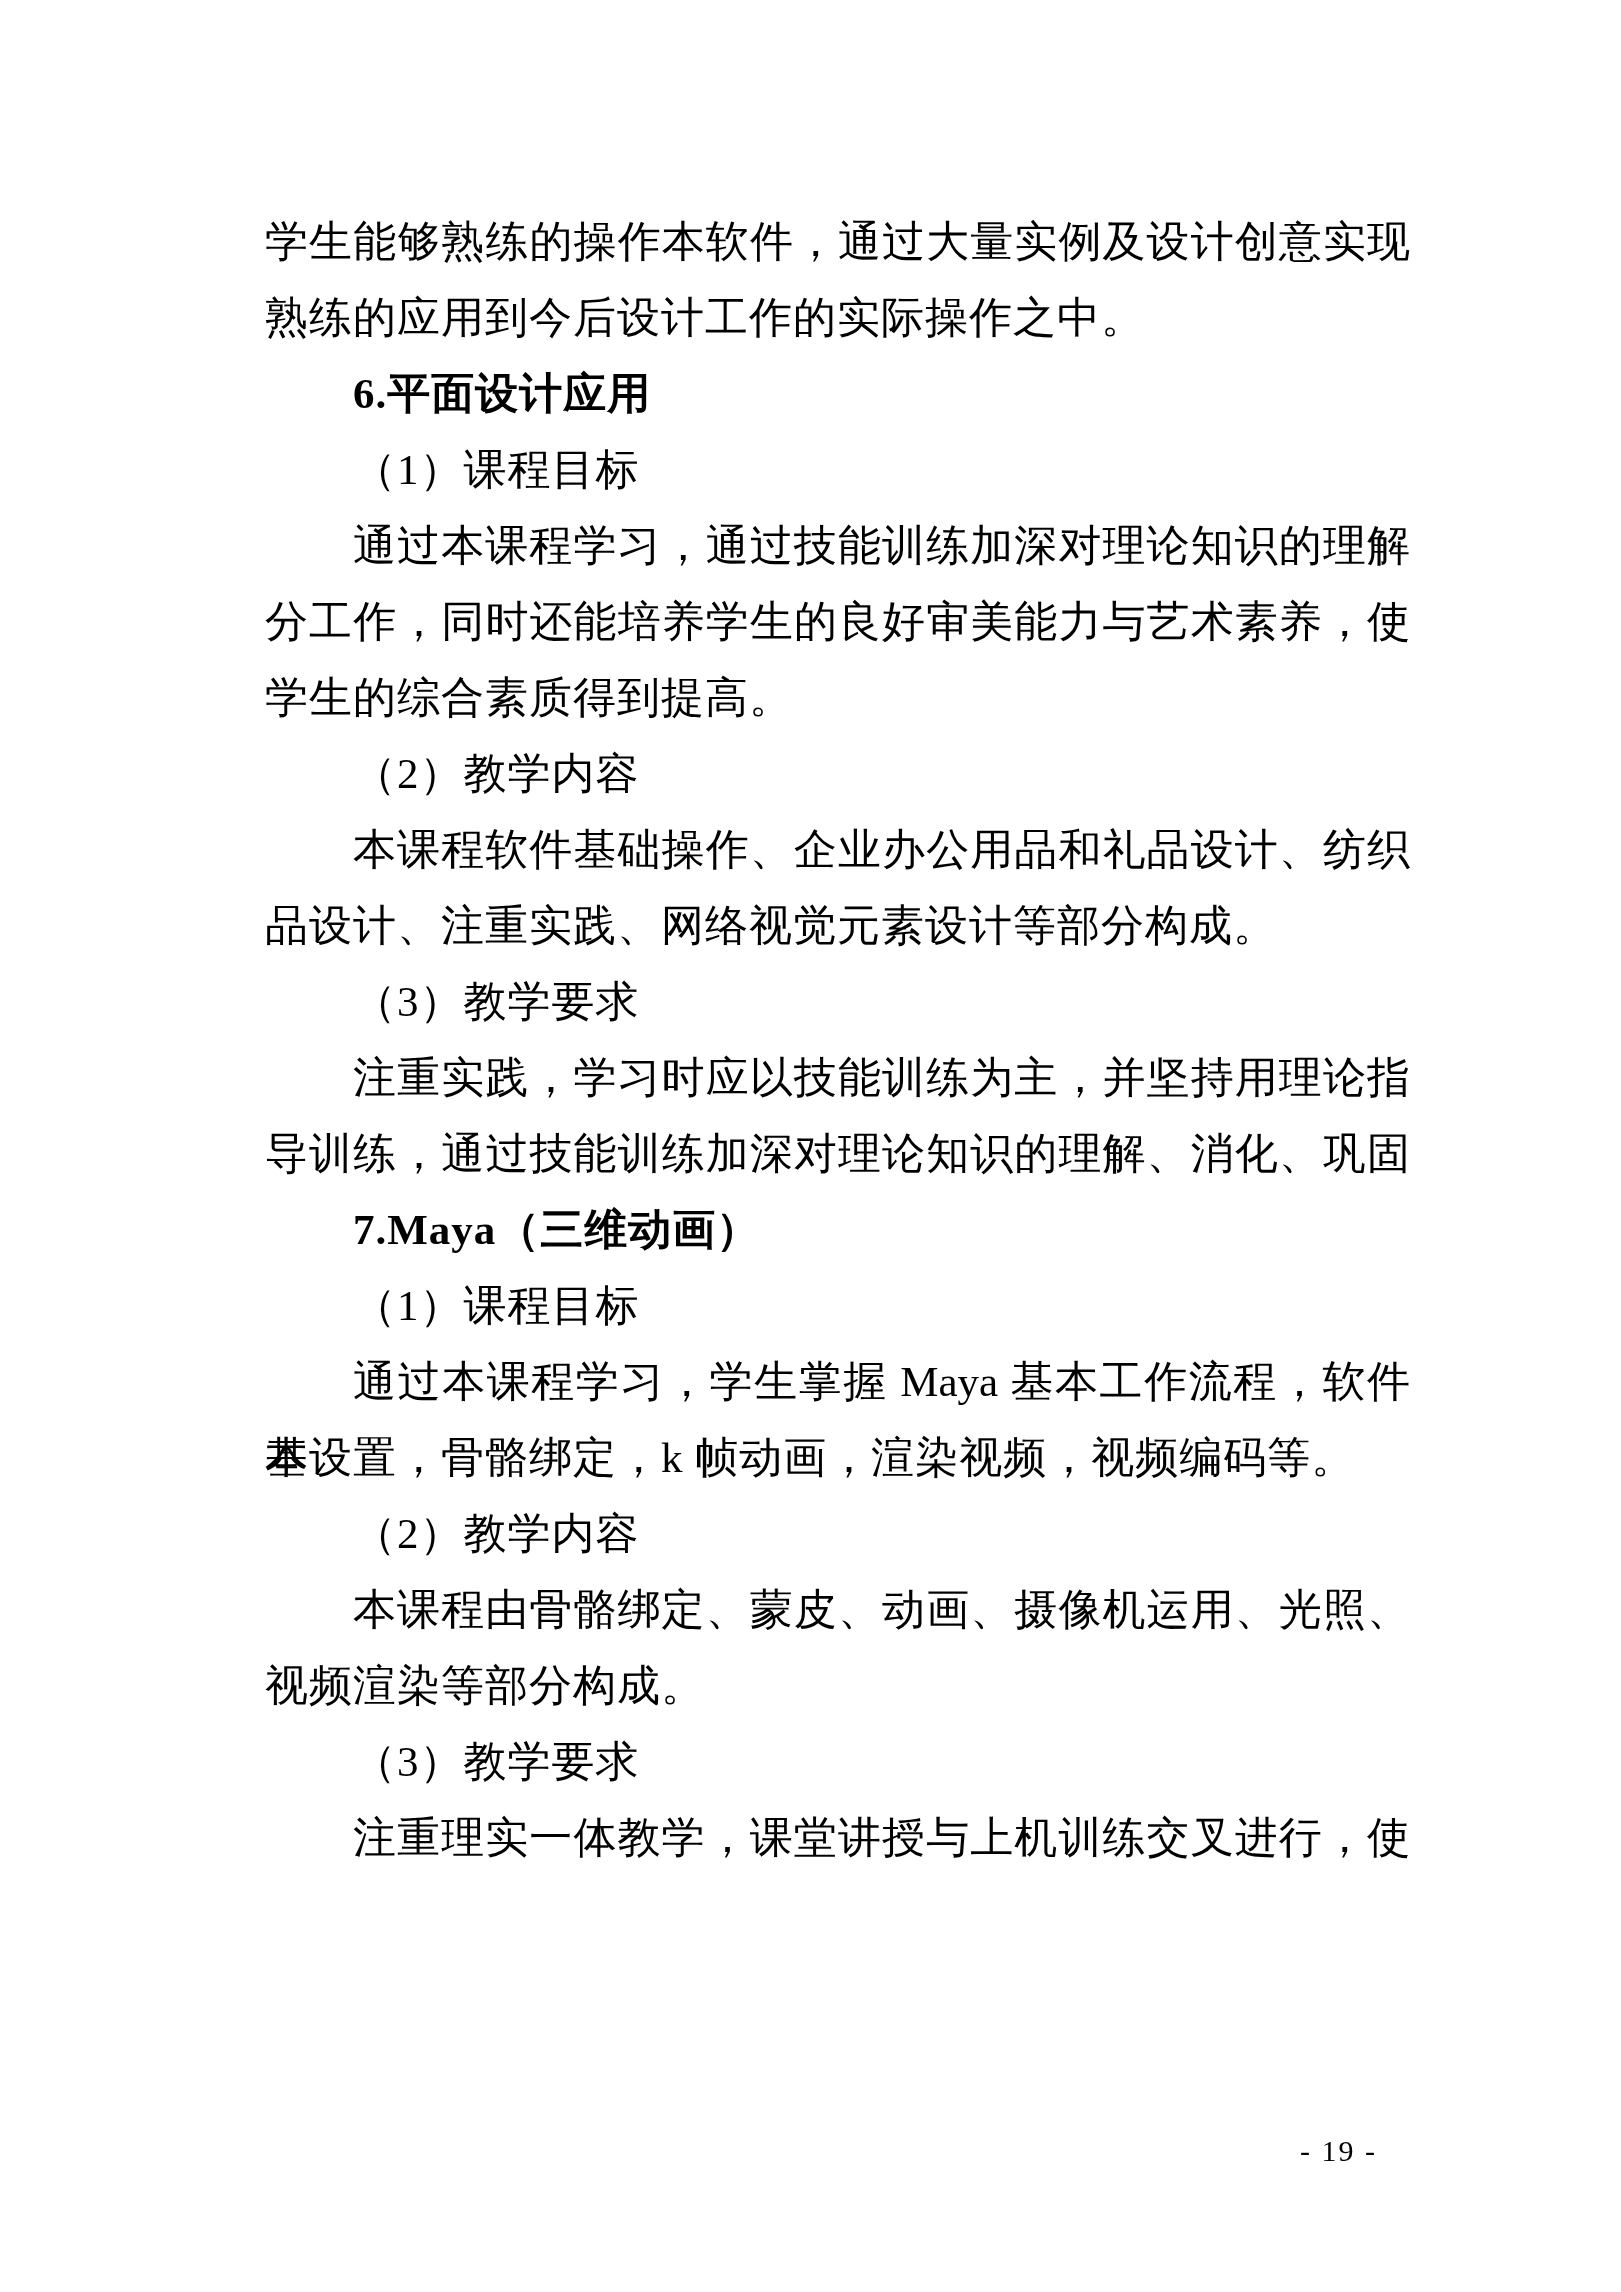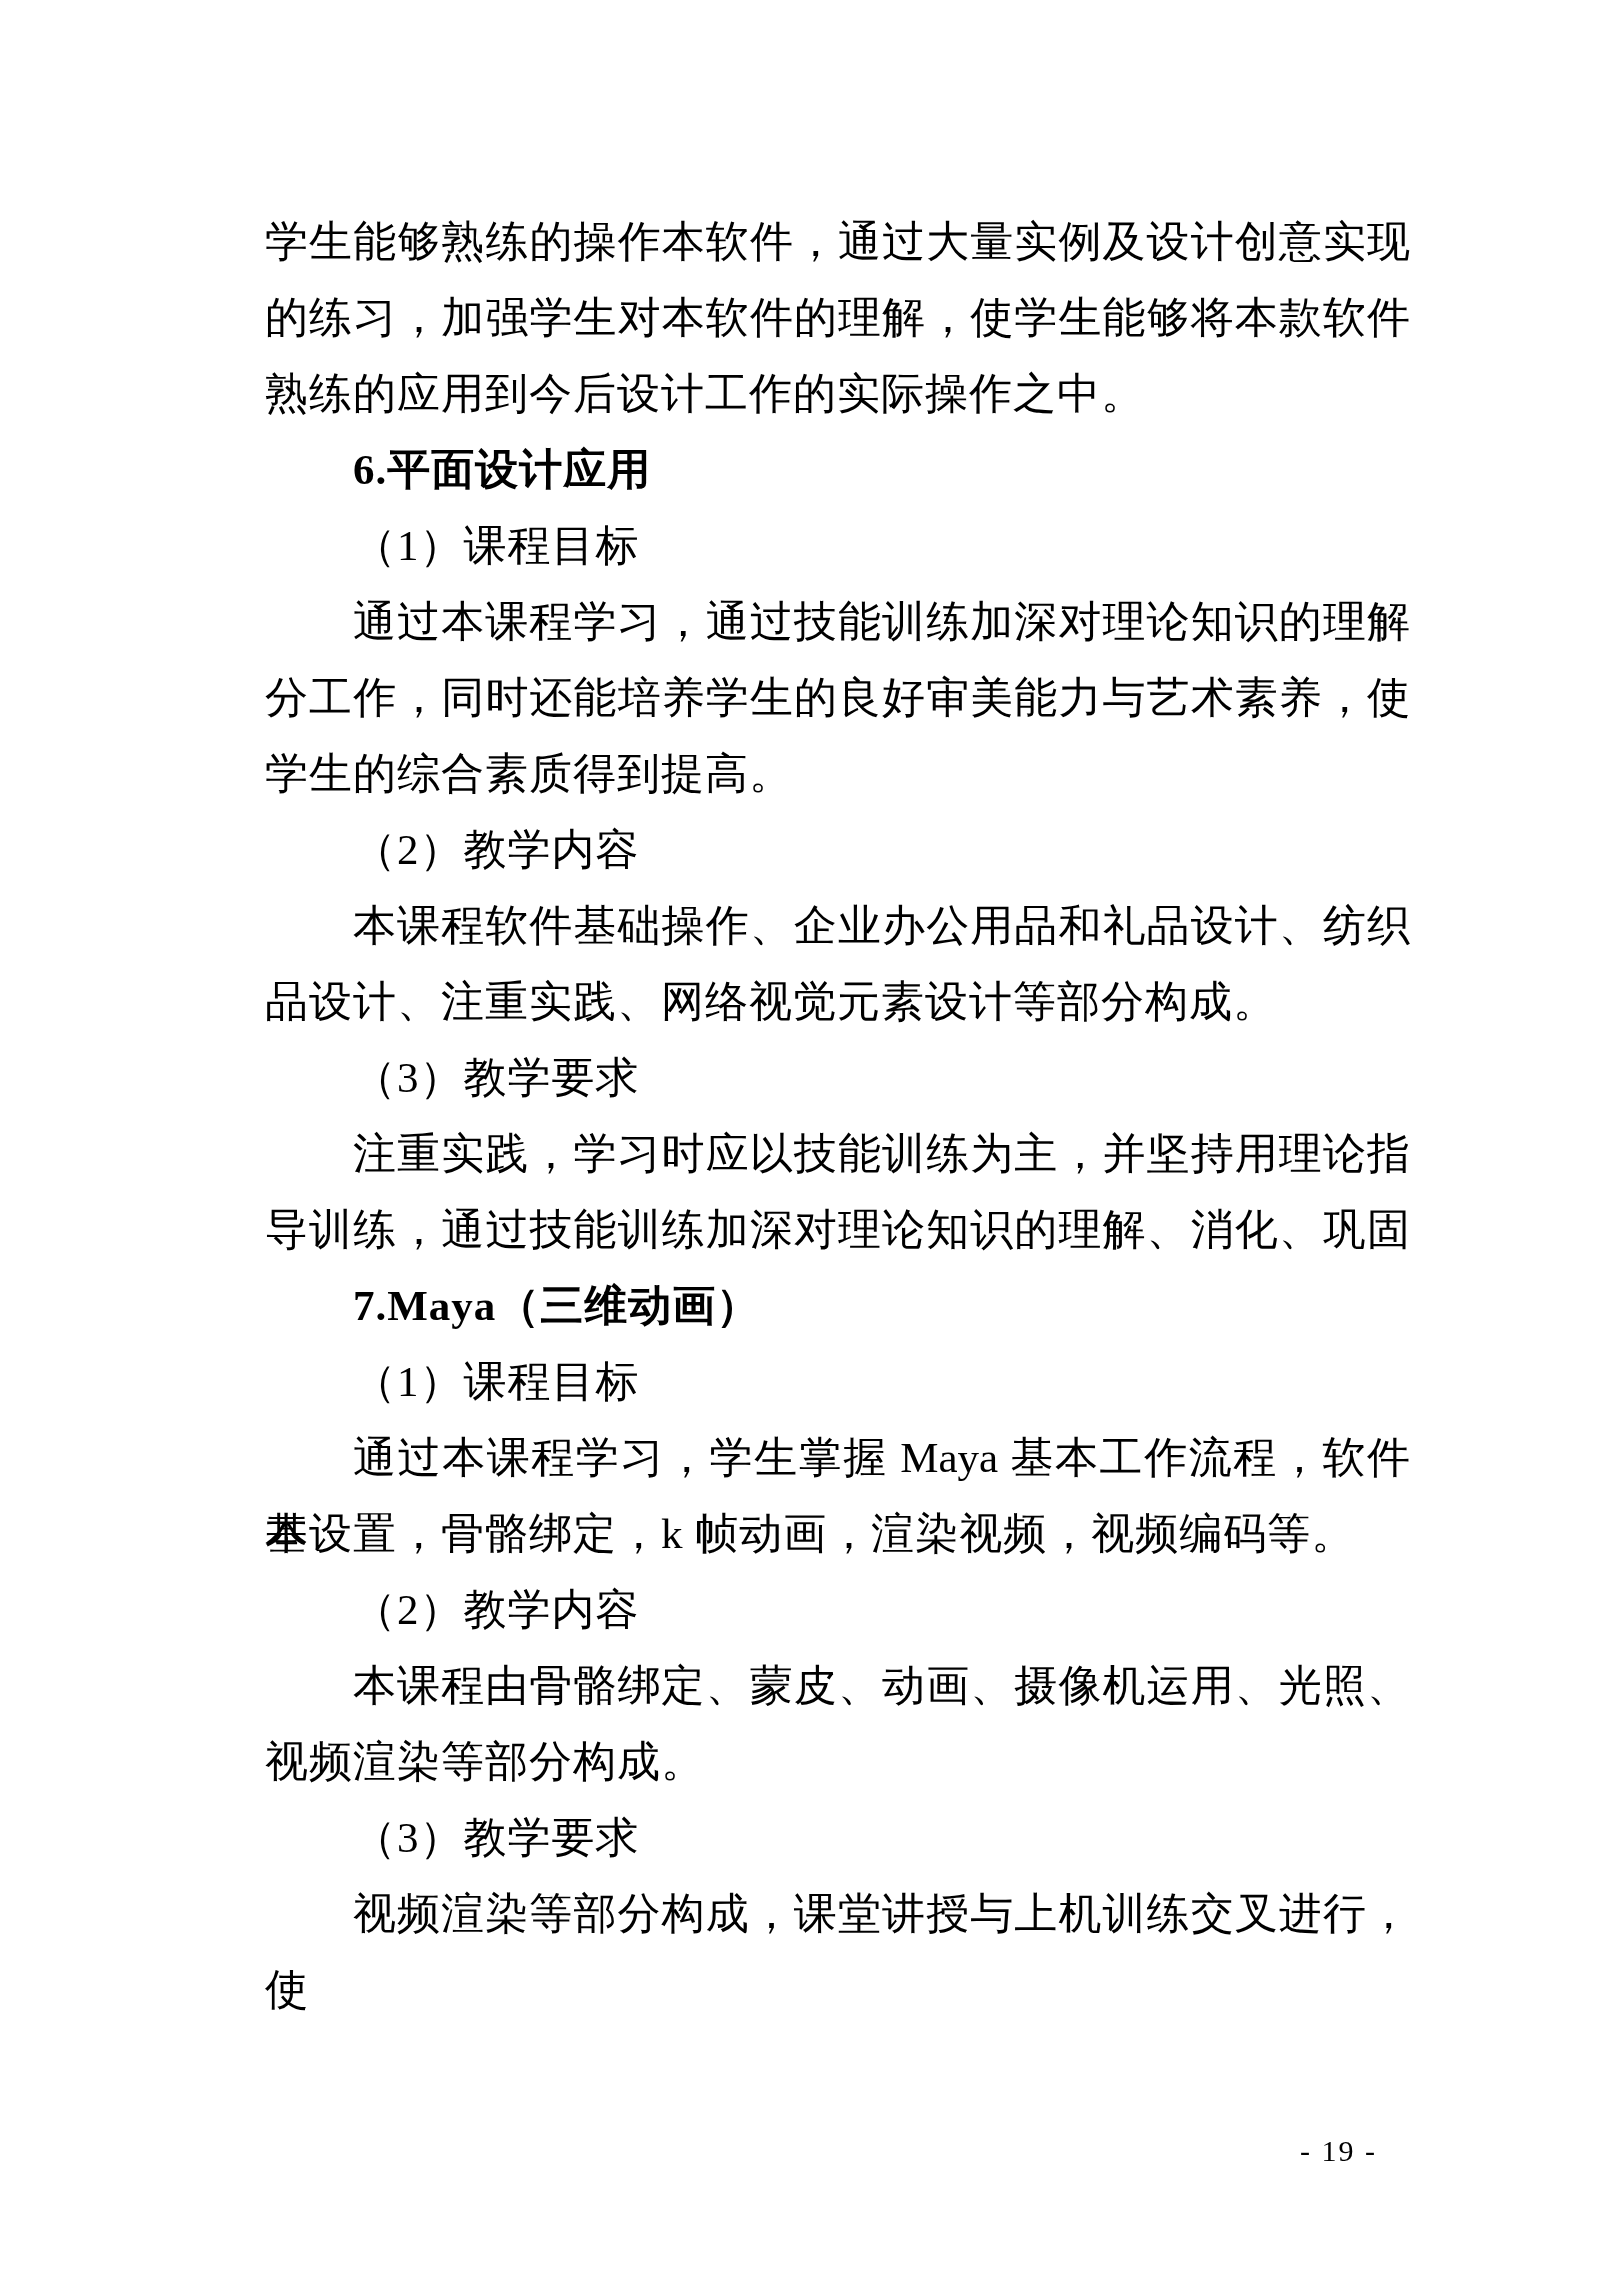--- a/index.html
+++ b/index.html
@@ -51,38 +51,37 @@
     letter-spacing: 2px;
     white-space: nowrap;
   }
 </style>
 </head>
 <body>
 
 <div class="page">
   <div class="text-block">
     <div class="line fill">学生能够熟练的操作本软件，通过大量实例及设计创意实现</div>
-    <div class="line fill">的练习，加强学生对本软件的理解，使学生能够将本款软件</div>
     <div class="line">熟练的应用到今后设计工作的实际操作之中。</div>
     <div class="line indent bold">6.平面设计应用</div>
     <div class="line indent">（1）课程目标</div>
     <div class="line indent fill">通过本课程学习，通过技能训练加深对理论知识的理解</div>
     <div class="line fill">分工作，同时还能培养学生的良好审美能力与艺术素养，使</div>
     <div class="line">学生的综合素质得到提高。</div>
     <div class="line indent">（2）教学内容</div>
     <div class="line indent fill">本课程软件基础操作、企业办公用品和礼品设计、纺织</div>
     <div class="line">品设计、注重实践、网络视觉元素设计等部分构成。</div>
     <div class="line indent">（3）教学要求</div>
     <div class="line indent fill">注重实践，学习时应以技能训练为主，并坚持用理论指</div>
     <div class="line fill">导训练，通过技能训练加深对理论知识的理解、消化、巩固</div>
     <div class="line indent bold">7.Maya（三维动画）</div>
     <div class="line indent">（1）课程目标</div>
     <div class="line indent fill">通过本课程学习，学生掌握 Maya 基本工作流程，软件基</div>
     <div class="line">本设置，骨骼绑定，k 帧动画，渲染视频，视频编码等。</div>
     <div class="line indent">（2）教学内容</div>
     <div class="line indent fill">本课程由骨骼绑定、蒙皮、动画、摄像机运用、光照、</div>
     <div class="line">视频渲染等部分构成。</div>
     <div class="line indent">（3）教学要求</div>
-    <div class="line indent fill">视频渲染等部分构成，课堂讲授与上机训练交叉进行，使</div>
+    <div class="line indent fill">注重理实一体教学，课堂讲授与上机训练交叉进行，使</div>
   </div>
   <div class="footer">- 19 -</div>
 </div>
 
 
 </body></html>

